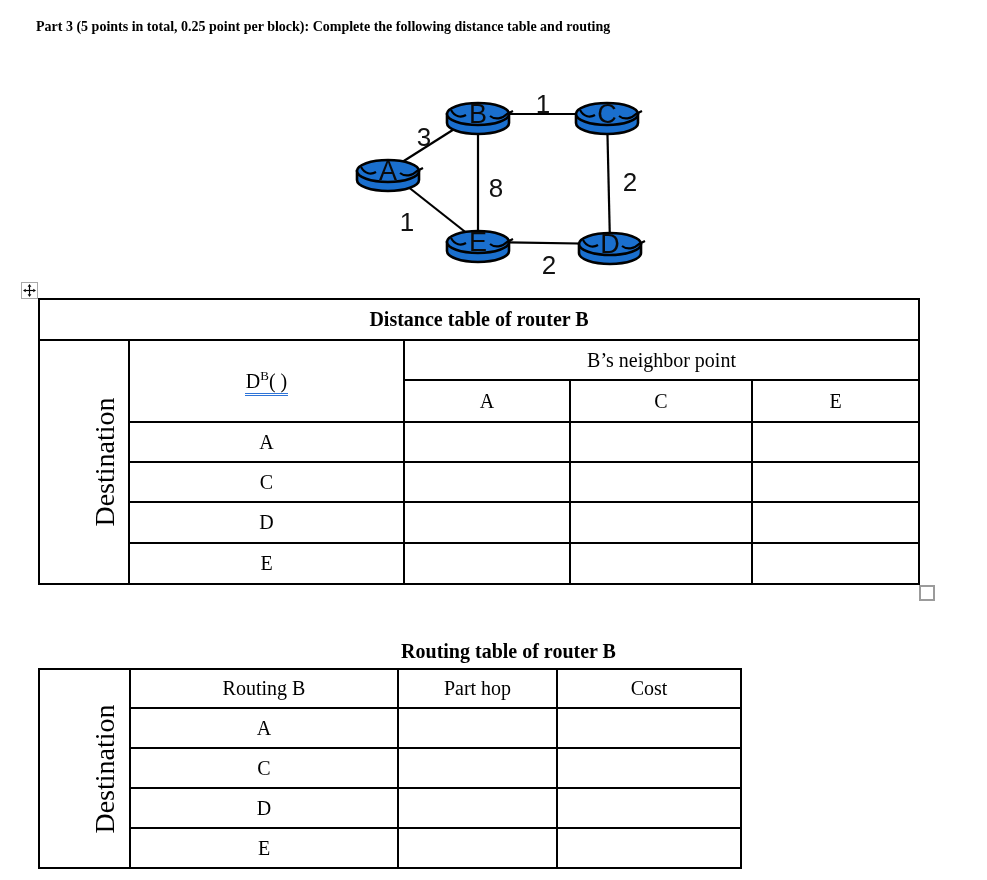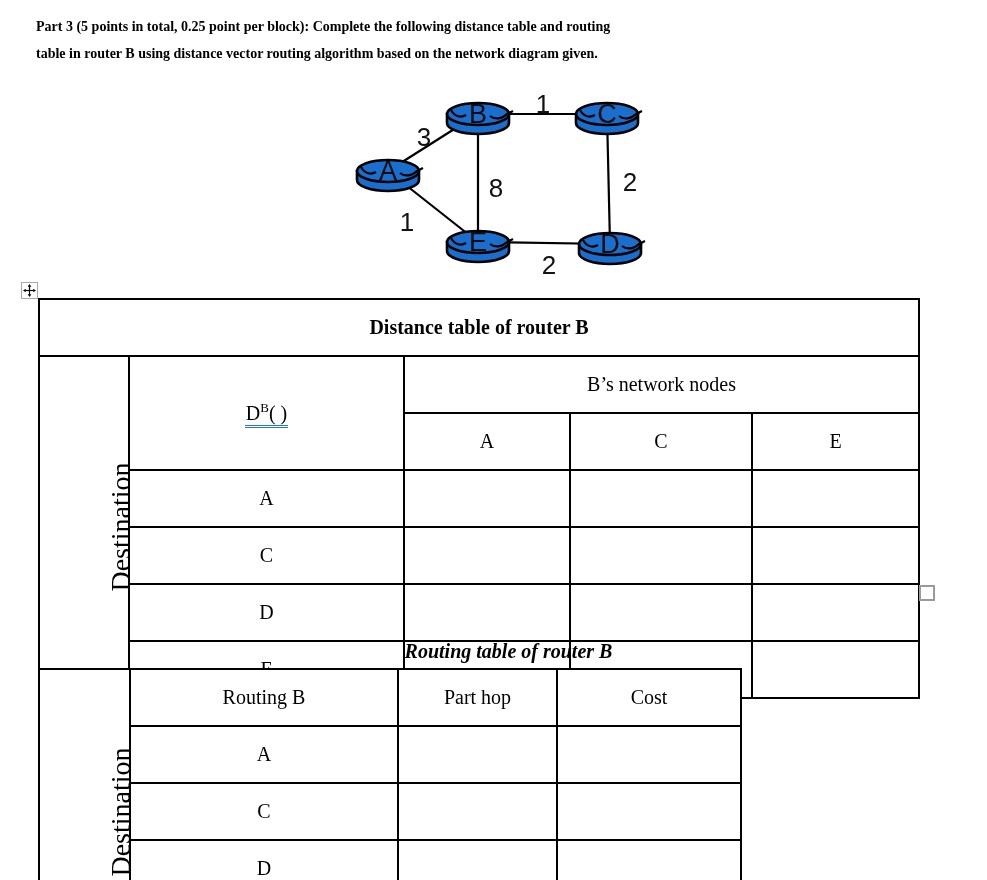--- a/index.html
+++ b/index.html
@@ -15,37 +15,36 @@
   .elabel{font-family:"Liberation Sans",sans-serif;font-size:26px;fill:#121212;text-anchor:middle;}
   .nlabel{font-family:"Liberation Sans",sans-serif;font-size:27px;fill:#0a0a0a;text-anchor:middle;}
   
   .move-handle{position:absolute;left:21px;top:282px;width:15px;height:15px;
     border:1px solid #a8a8a8;background:#fff;display:flex;align-items:center;justify-content:center;}
   .resize-handle{position:absolute;left:919px;top:585px;width:12px;height:12px;
     border:2px solid #9b9b9b;background:#fff;}
   
   table.doc{border-collapse:collapse;table-layout:fixed;position:absolute;background:#fff;}
   table.doc td{border:2px solid #000;text-align:center;vertical-align:middle;
-    font-size:20px;padding:16px;overflow:visible;}
+    font-size:20px;padding:0;overflow:visible;}
   .t-title{font-weight:bold;}
   .dist-table{left:38px;top:298px;width:880px;}
   .rout-table{left:38px;top:668px;width:702px;}
   .rout-title{position:absolute;left:36px;top:640px;width:945px;text-align:center;
-    font-weight:bold;font-size:20px;font-style:italic;}
+    font-weight:bold;font-size:20px;}
   .vtext{display:inline-block;transform:rotate(-90deg);white-space:nowrap;font-size:28px;}
   td.dhead-cell{vertical-align:top;padding-top:13px;margin-left:38px;}
   .dunder{border-bottom:3px double #2e74d8;padding:0 1px 1px 1px;}
   .dunder sup{font-size:13px;position:relative;top:-1px;}
 </style>
 </head>
 <body>
 
 <div class="doc-title">
   <div>Part 3 (5 points in total, 0.25 point per block): Complete the following distance table and routing</div>
-  <div>table in router B using distance vector routing algorithm based on the network diagram given.</div>
 </div>
 
 <svg class="net-svg" viewBox="330 85 330 200">
     <line x1="478" y1="114" x2="607" y2="114" stroke="#000" stroke-width="2.2"></line>
     <line x1="388" y1="171" x2="478" y2="114" stroke="#000" stroke-width="2.2"></line>
     <line x1="478" y1="114" x2="478" y2="242" stroke="#000" stroke-width="2.2"></line>
     <line x1="607" y1="114" x2="610" y2="244" stroke="#000" stroke-width="2.2"></line>
     <line x1="388" y1="171" x2="478" y2="242" stroke="#000" stroke-width="2.2"></line>
     <line x1="478" y1="242" x2="610" y2="244" stroke="#000" stroke-width="2.2"></line>
     <text x="543" y="113" class="elabel">1</text>
@@ -118,21 +117,21 @@
       <tr style="height:41px">
     <td colspan="5" class="t-title">Distance table of router B</td>
   </tr>
   <tr style="height:40px">
     <td rowspan="6">
       <span class="vtext">Destination</span>
     </td>
     <td rowspan="2" class="dhead-cell">
       <span class="dunder"><span>D</span><sup>B</sup><span>( )</span></span>
     </td>
-    <td colspan="3">B’s network nodes</td>
+    <td colspan="3">B’s neighbor point</td>
   </tr>
   <tr style="height:42px">
     <td>A</td>
     <td>C</td>
     <td>E</td>
   </tr>
   <tr style="height:40px">
     <td>A</td>
     <td></td>
     <td></td>

